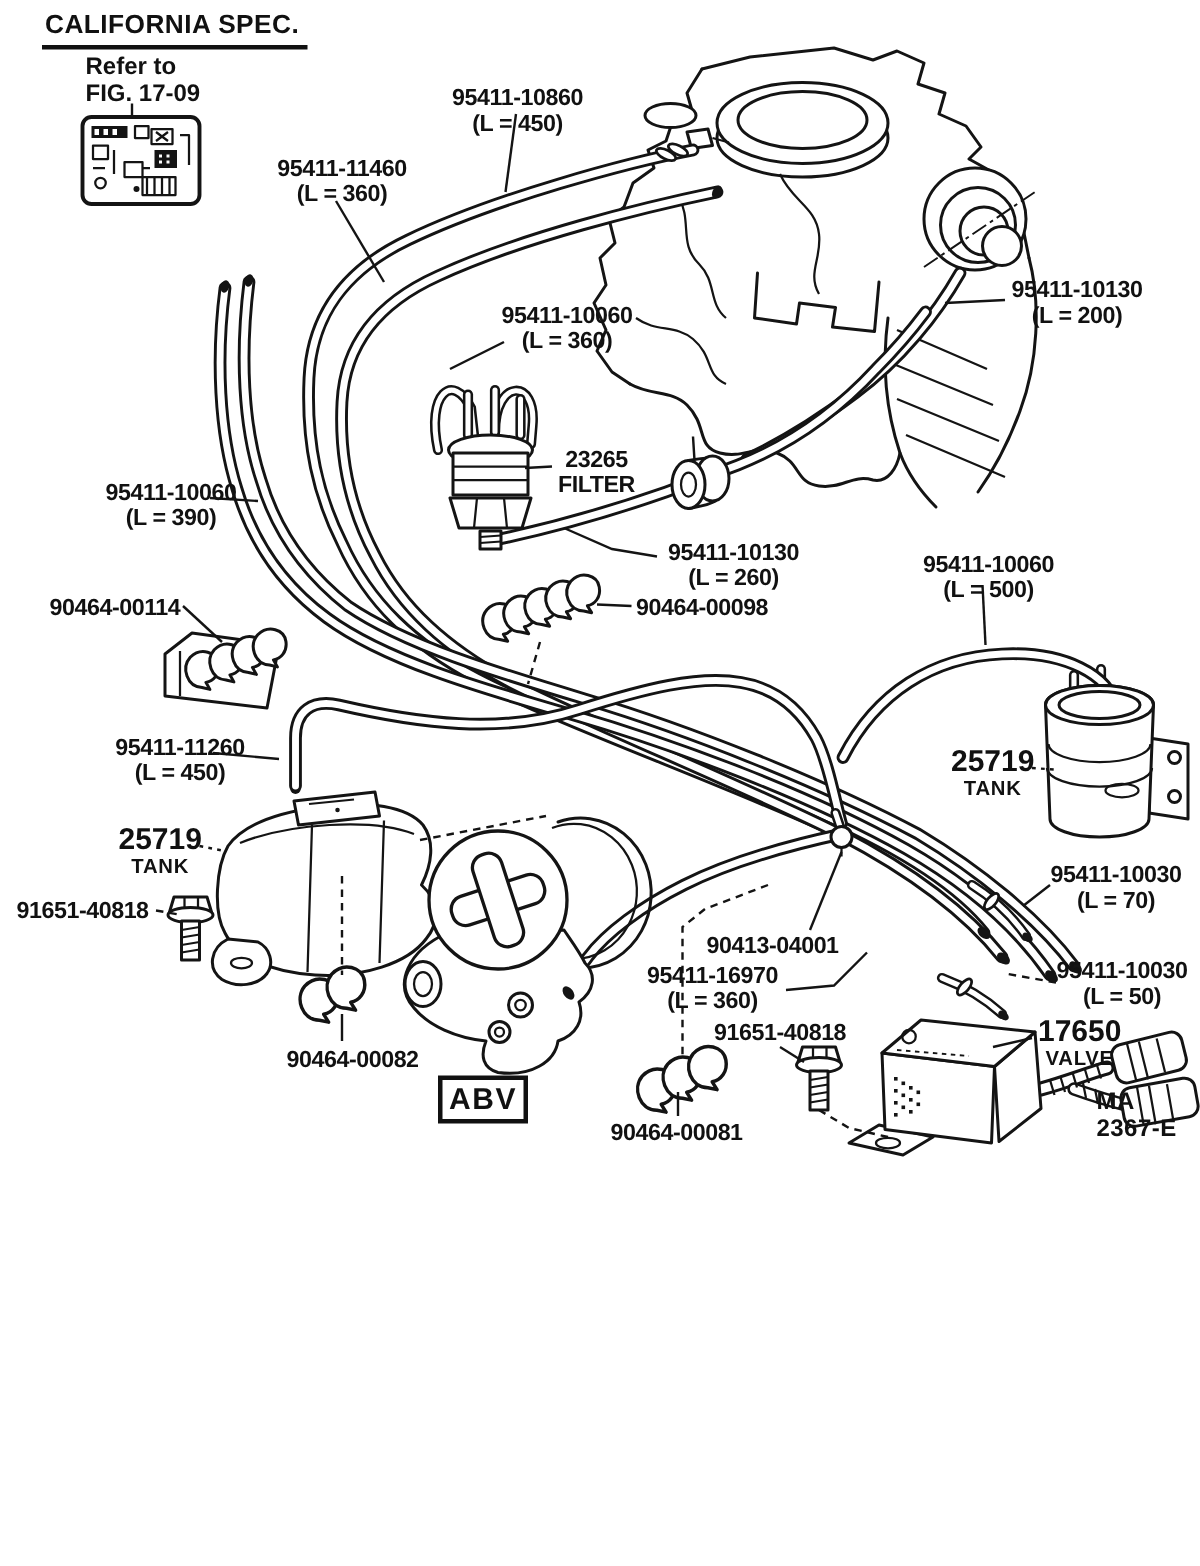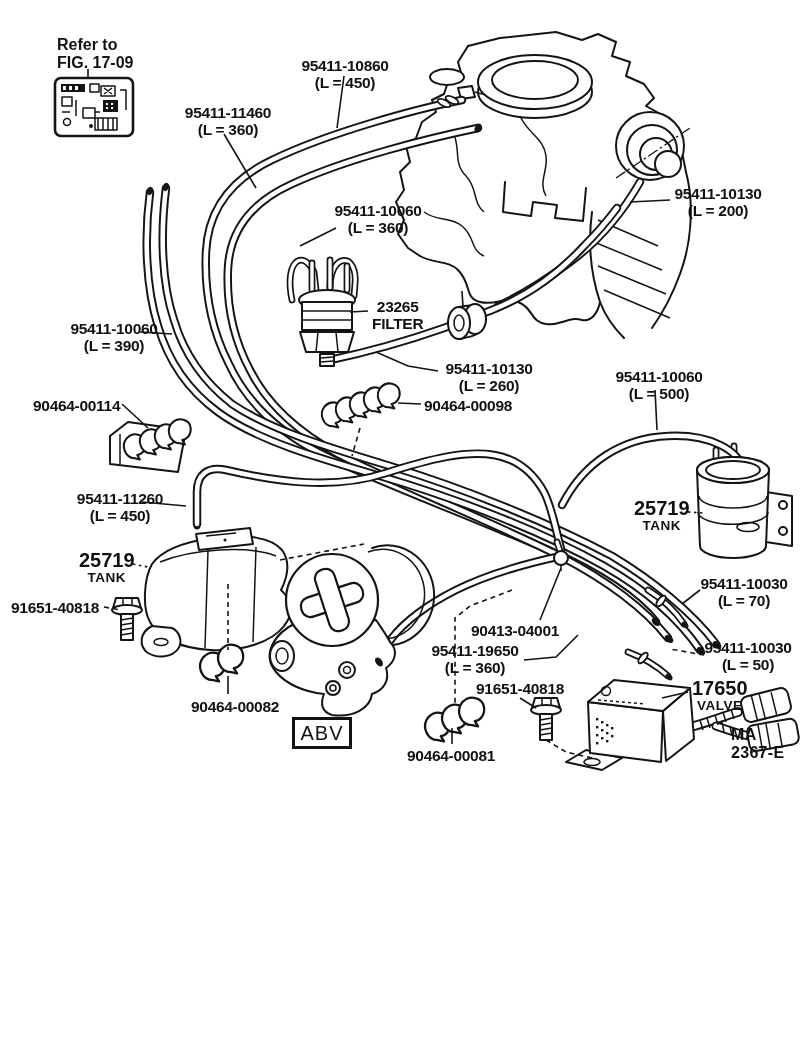--- a/index.html
+++ b/index.html
@@ -11,21 +11,21 @@
   .note{position:absolute;left:57px;top:36px;font-weight:700;font-size:16px;line-height:1.15;}
   .note span{display:block;}
   .lbl{position:absolute;font-weight:700;font-size:15.5px;line-height:1.1;letter-spacing:-.3px;
        text-align:center;white-space:nowrap;color:#111;}
   .lbl .part{display:block;}
   .lbl .sub{display:block;}
   .lbl.left{text-align:center;}
   .lbl.big .part{font-size:20px;letter-spacing:0;}
   .lbl.big .sub{font-size:13.5px;letter-spacing:.5px;}
   .abv{position:absolute;left:292px;top:717px;width:54px;border:3px solid #111;background:#fff;
-       text-align:center;font-weight:400;font-size:20px;line-height:26px;letter-spacing:1px;}
+       text-align:center;font-weight:700;font-size:20px;line-height:26px;letter-spacing:1px;}
   .macode{position:absolute;left:731px;top:726px;font-weight:700;font-size:16px;letter-spacing:.3px;}
   
   .ln{fill:none;stroke:#141414;stroke-width:2;stroke-linejoin:round;stroke-linecap:round;}
   .ln15{fill:none;stroke:#141414;stroke-width:1.5;stroke-linejoin:round;}
   .thr{fill:none;stroke:#141414;stroke-width:1.3;}
   .pf{fill:#fff;stroke:#141414;stroke-width:2;stroke-linejoin:round;}
   .pf22{fill:#fff;stroke:#141414;stroke-width:2.2;}
   .tube-o{fill:none;stroke:#141414;stroke-width:8.5;stroke-linecap:round;stroke-linejoin:round;}
   .tube-i{fill:none;stroke:#fff;stroke-width:4.6;stroke-linecap:round;stroke-linejoin:round;}
   .tube2-o{fill:none;stroke:#141414;stroke-width:6.8;stroke-linecap:round;}
@@ -337,20 +337,21 @@
       <ellipse class="cap" cx="717" cy="645" rx="5" ry="3.2" transform="rotate(42 717 645)"></ellipse>
       <ellipse class="cap" cx="685" cy="625" rx="4" ry="2.6" transform="rotate(40 685 625)"></ellipse>
       <ellipse class="cap" cx="669" cy="677" rx="4" ry="2.6" transform="rotate(40 669 677)"></ellipse>
       <ellipse class="cap" cx="379" cy="662" rx="5" ry="3.2" transform="rotate(52 379 662)"></ellipse>
       <ellipse class="cap" cx="150" cy="191" rx="4.2" ry="2.8" transform="rotate(-72 150 191)"></ellipse>
       <ellipse class="cap" cx="166" cy="187" rx="4.2" ry="2.8" transform="rotate(-72 166 187)"></ellipse>
       <ellipse class="cap" cx="478" cy="128" rx="4.6" ry="3" transform="rotate(-62 478 128)"></ellipse>
     </g>
   </svg>
 
+  <div class="title">CALIFORNIA SPEC.</div>
   <div class="note">
     <span>Refer to</span>
     <span>FIG. 17-09</span>
   </div>
 
   <div class="lbl" style="left:280px;top:57px;width:130px">
     <span class="part">95411-10860</span>
       <span class="sub">(L = 450)</span>
   </div>
   <div class="lbl" style="left:163px;top:104px;width:130px">
@@ -403,21 +404,21 @@
     <span class="part">91651-40818</span>
   </div>
   <div class="lbl" style="left:690px;top:575px;width:108px">
     <span class="part">95411-10030</span>
       <span class="sub">(L = 70)</span>
   </div>
   <div class="lbl left" style="left:471px;top:622px">
     <span class="part">90413-04001</span>
   </div>
   <div class="lbl" style="left:410px;top:642px;width:130px">
-    <span class="part">95411-19650</span>
+    <span class="part">95411-16970</span>
       <span class="sub">(L = 360)</span>
   </div>
   <div class="lbl" style="left:694px;top:639px;width:108px">
     <span class="part">95411-10030</span>
       <span class="sub">(L = 50)</span>
   </div>
   <div class="lbl left" style="left:476px;top:680px">
     <span class="part">91651-40818</span>
   </div>
   <div class="lbl big left" style="left:692px;top:677px">

